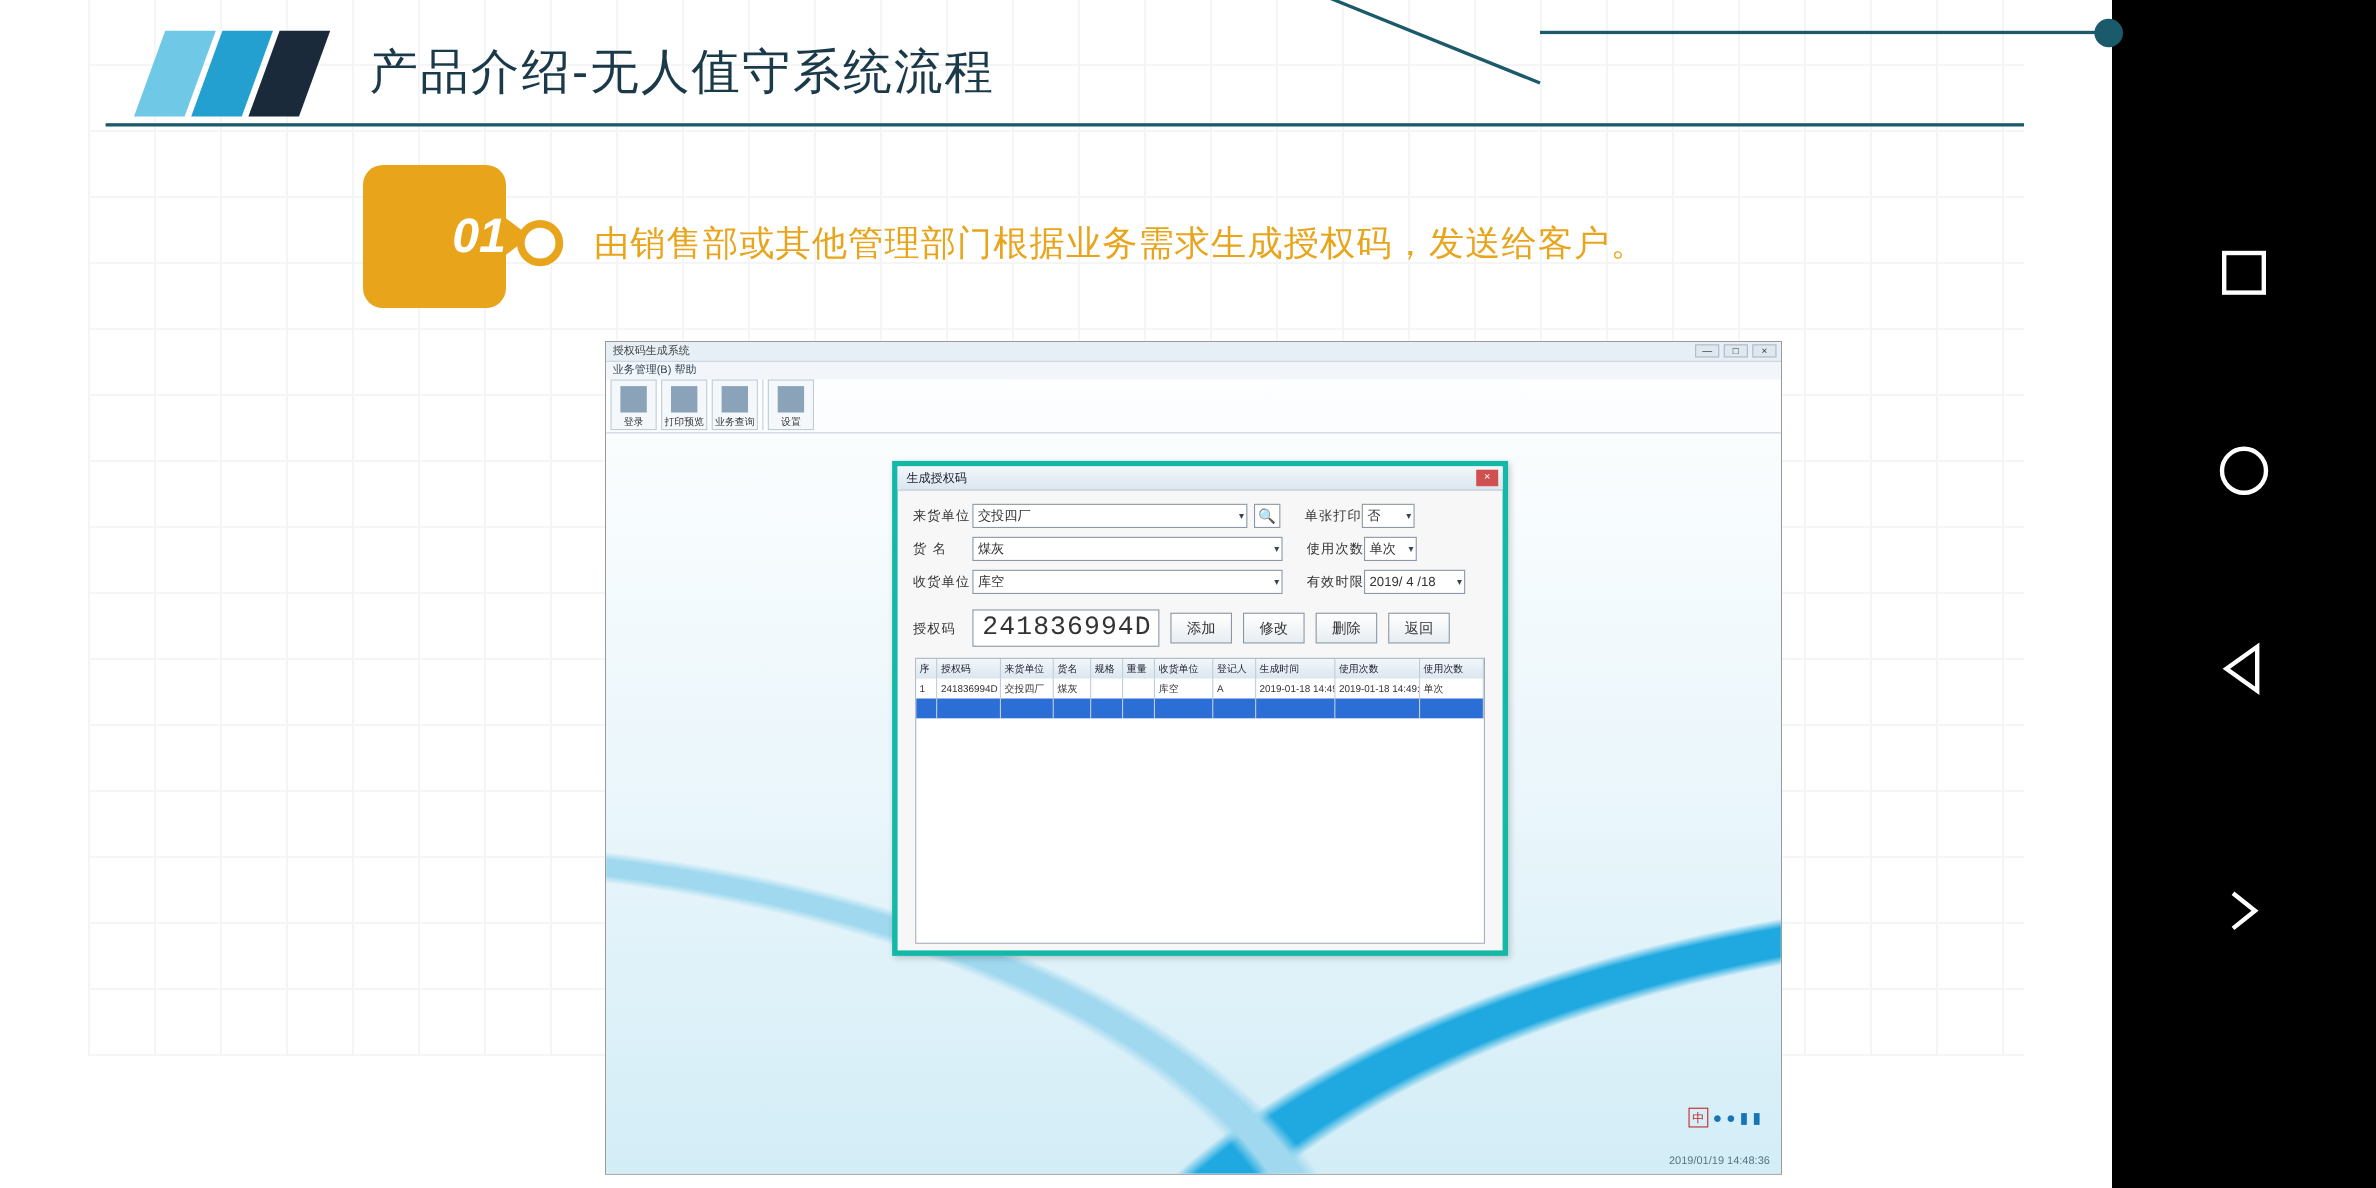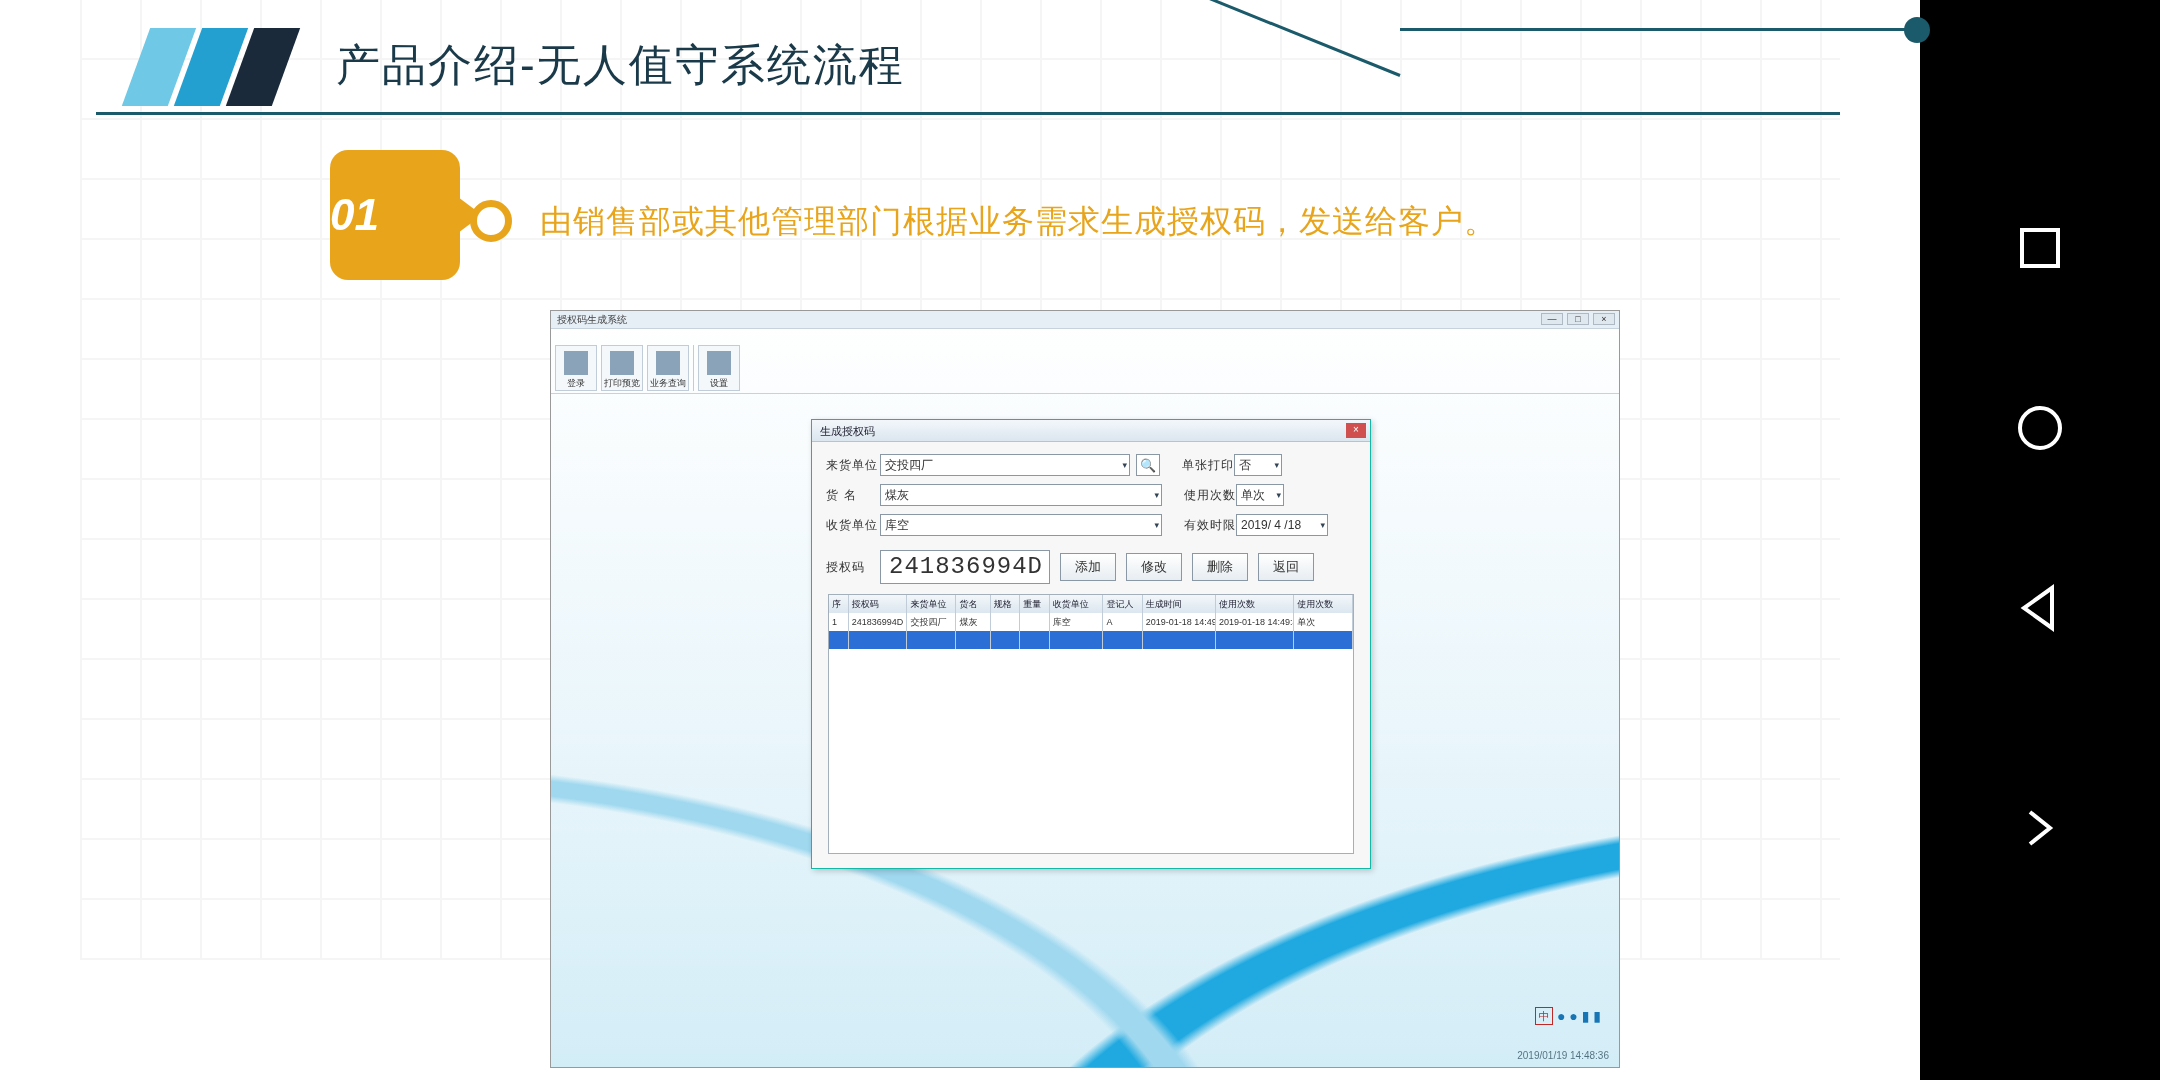--- a/index.html
+++ b/index.html
@@ -22,21 +22,21 @@
   .stripes div { flex:1; background:#1a2a3a; }
   .stripes div:nth-child(1){ background:#6ec8e6; }
   .stripes div:nth-child(2){ background:#23a0d0; }
   .title { position:absolute; left:240px; top:8px; font-size:44px; color:#1a3a4a; letter-spacing:2px; }
   .title-underline { position:absolute; left:0; right:0; top:84px; height:3px; background:#1a5a6a; }
   .title-diag { position:absolute; top:-38px; right:440px; width:240px; height:3px; background:#1a5a6a; transform:rotate(22deg); transform-origin:right center; }
   .title-ext  { position:absolute; top:-84px; right:-80px; width:520px; height:3px; background:#1a5a6a; }
   .title-dot  { position:absolute; top:-95px; right:-90px; width:26px; height:26px; border-radius:50%; background:#1a5a6a; }
 
   
-  .badge { position:absolute; left:250px; top:150px; width:130px; height:130px; background:#e8a51c; border-radius:18px; display:flex; align-items:center; justify-content:flex-start; }
+  .badge { position:absolute; left:250px; top:150px; width:130px; height:130px; background:#e8a51c; border-radius:18px; display:flex; align-items:center; justify-content:flex-end; }
   .badge span { color:#fff; font-size:44px; font-weight:700; font-style:italic; }
   .badge::after { content:""; position:absolute; right:-22px; top:50%; transform:translateY(-50%); border-left:24px solid #e8a51c; border-top:18px solid transparent; border-bottom:18px solid transparent; }
   .ring { position:absolute; left:390px; top:200px; width:42px; height:42px; border:7px solid #e8a51c; border-radius:50%; background:#fff; }
   .caption { position:absolute; left:460px; top:200px; font-size:32px; font-weight:400; color:#e8a51c; letter-spacing:1px; }
 
   
   .shot {
     position:absolute; left:470px; top:310px; width:1070px; height:758px;
     border:1px solid #999; background:#fff; overflow:hidden;
   }
@@ -50,21 +50,21 @@
   .win-btns { position:absolute; right:4px; top:2px; display:flex; gap:4px; }
   .win-btns span { width:22px; height:12px; background:#dfe7ef; border:1px solid #aeb9c4; font-size:9px; text-align:center; line-height:10px; color:#333; }
   .menu-strip { position:absolute; top:18px; left:0; right:0; height:16px; background:#f2f6fa; font-size:10px; color:#345; padding-left:6px; line-height:16px; }
   .toolbar { position:absolute; top:34px; left:4px; display:flex; gap:4px; }
   .tool { width:42px; height:46px; border:1px solid #c0cdd8; background:#f4f8fb; display:flex; flex-direction:column; align-items:center; justify-content:flex-end; font-size:9px; color:#333; }
   .tool .ic { width:24px; height:24px; background:#8aa3b8; margin-bottom:2px; }
   .tool-sep { width:1px; height:46px; background:#c0cdd8; }
   .hr { position:absolute; top:82px; left:0; right:0; height:1px; background:#c6d2de; }
 
   
-  .dialog { position:absolute; left:260px; top:108px; width:560px; height:450px; background:#f7f7f7; border:1px solid #14b8a6; box-shadow:2px 2px 6px rgba(0,0,0,.2); }
+  .dialog { position:absolute; left:260px; top:108px; width:560px; height:450px; background:#f7f7f7; border:5px solid #14b8a6; box-shadow:2px 2px 6px rgba(0,0,0,.2); }
   .dlg-title { height:22px; background:linear-gradient(#f3f7fb,#dbe6ef); border-bottom:1px solid #b7c3cf; font-size:11px; padding-left:8px; line-height:22px; color:#223; position:relative; }
   .dlg-close { position:absolute; right:4px; top:3px; width:20px; height:15px; background:#d05050; color:#fff; font-size:10px; text-align:center; line-height:14px; }
   .form { padding:12px 14px 0 14px; font-size:12px; color:#333; }
   .row { display:flex; align-items:center; margin-bottom:8px; }
   .lab { width:54px; letter-spacing:6px; flex:none; }
   .lab.tight { letter-spacing:1px; }
   .inp { height:22px; border:1px solid #8a97a4; background:#fff; padding:0 4px; font-size:12px; color:#333; }
   .drop { height:22px; border:1px solid #8a97a4; background:#fff; font-size:12px; display:flex; align-items:center; justify-content:space-between; padding:0 2px 0 4px; }
   .drop .ar { font-size:9px; color:#345; }
   .mag { width:24px; height:22px; border:1px solid #8a97a4; background:#fff; margin-left:6px; display:flex; align-items:center; justify-content:center; color:#1775b5; font-size:13px; }
@@ -116,20 +116,21 @@
       <div class="waves"></div>
 
       <div class="win-titlebar">
         <span>授权码生成系统</span>
         <div class="win-btns">
           <span>—</span>
           <span>□</span>
           <span>×</span>
         </div>
       </div>
+      <div class="menu-strip">业务管理(B)  帮助</div>
 
       <div class="toolbar">
         <div class="tool">
             <div class="ic"></div>
             <span>登录</span>
           </div>
         <div class="tool">
             <div class="ic"></div>
             <span>打印预览</span>
           </div>

